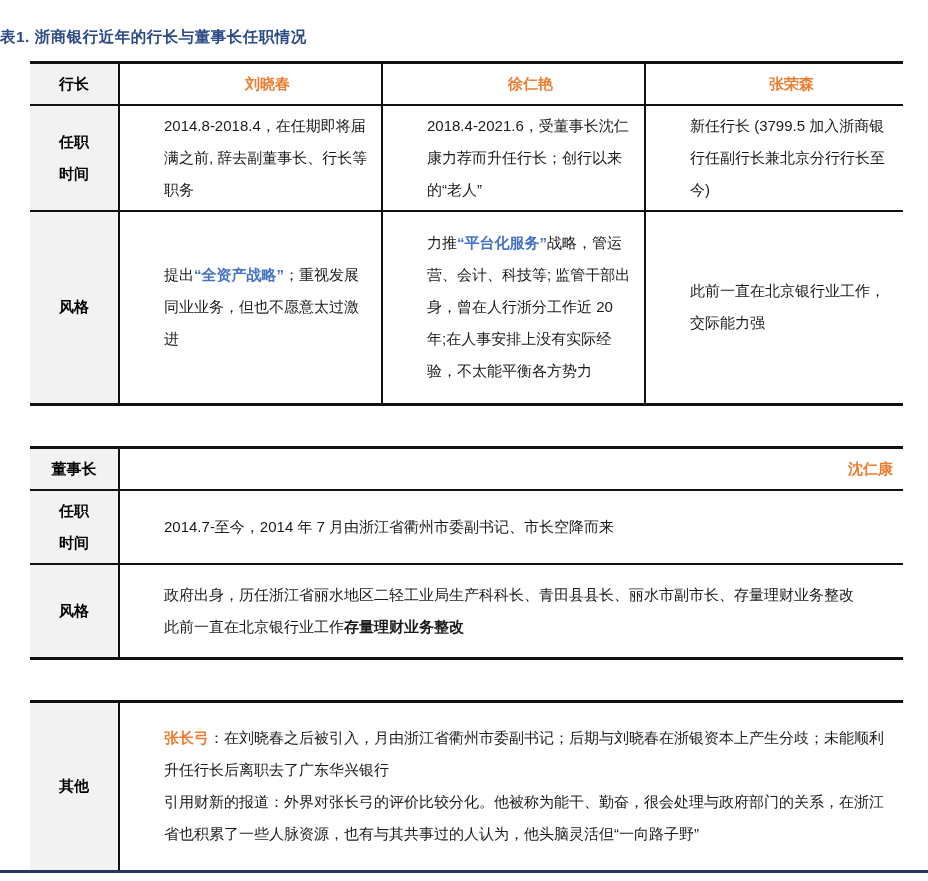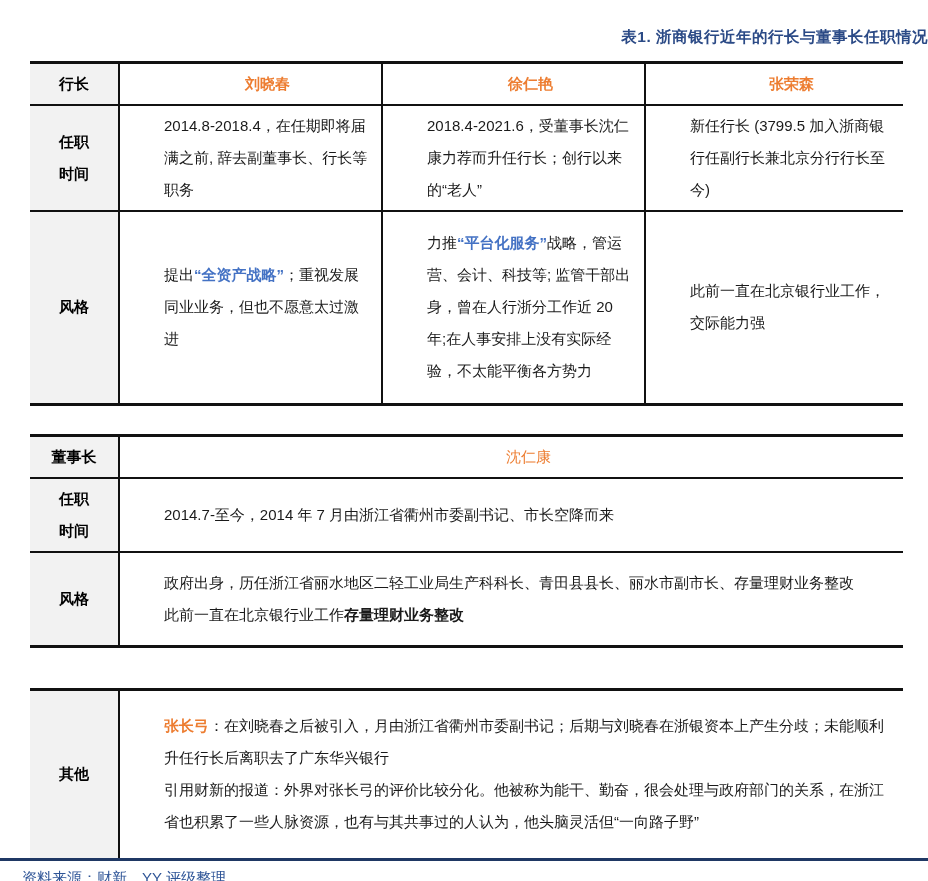--- a/index.html
+++ b/index.html
@@ -8,22 +8,22 @@
   }
   *{box-sizing:border-box;}
   html,body{margin:0;padding:0;}
   body{
     width:928px;height:881px;background:#ffffff;
     font-family:"Liberation Sans","DejaVu Sans",sans-serif;
     color:#1a1a1a;
   }
   .page{position:relative;width:928px;height:881px;overflow:hidden;background:#fff;}
   .doc-title{
-    margin-top:27px;text-align:right;font-size:15.5px;font-weight:bold;
-    color:var(--title_navy);letter-spacing:0.5px;margin-left:47px;
+    margin-top:27px;text-align:left;font-size:15.5px;font-weight:bold;
+    color:var(--title_navy);letter-spacing:0.5px;
   }
   table.tbl{
     border-collapse:collapse;table-layout:fixed;
     margin-left:30px;width:873px;
     border-top:3px solid var(--border);
     border-bottom:3px solid var(--border);
     font-size:15px;
   }
   table.tbl td{
     border-top:2px solid var(--border);
@@ -32,26 +32,26 @@
     line-height:32px;
     padding:4px 10px;
   }
   table.tbl td + td{border-left:2px solid var(--border);padding-left:44px;}
   td.lbl{
     background:var(--label_bg);
     font-weight:bold;text-align:center;
     white-space:pre-line;line-height:30px;padding:4px 2px;color:#000;
   }
   td.name{color:var(--orange);font-weight:bold;text-align:center;}
-  td.name-left{color:var(--orange);font-weight:normal;text-align:center;}
+  td.name-left{color:var(--orange);font-weight:bold;text-align:right;}
   .seg-blue{color:var(--blue);font-weight:bold;}
   .seg-orange{color:var(--orange);font-weight:bold;}
   .seg-bold{font-weight:bold;}
   #tbl-president{margin-top:13px;}
-  #tbl-chairman{margin-top:28px;}
+  #tbl-chairman{margin-top:40px;}
   #tbl-other{margin-top:40px;border-bottom:none;}
   #tbl-other td{border-bottom:none;}
   .para{margin:0;}
   .rule{width:928px;height:3px;background:var(--rule_navy);margin-top:0;}
   .source-note{
     margin:8px 0 0 22px;font-size:15px;color:var(--source_blue);
   }
 </style>
 </head>
 <body>

